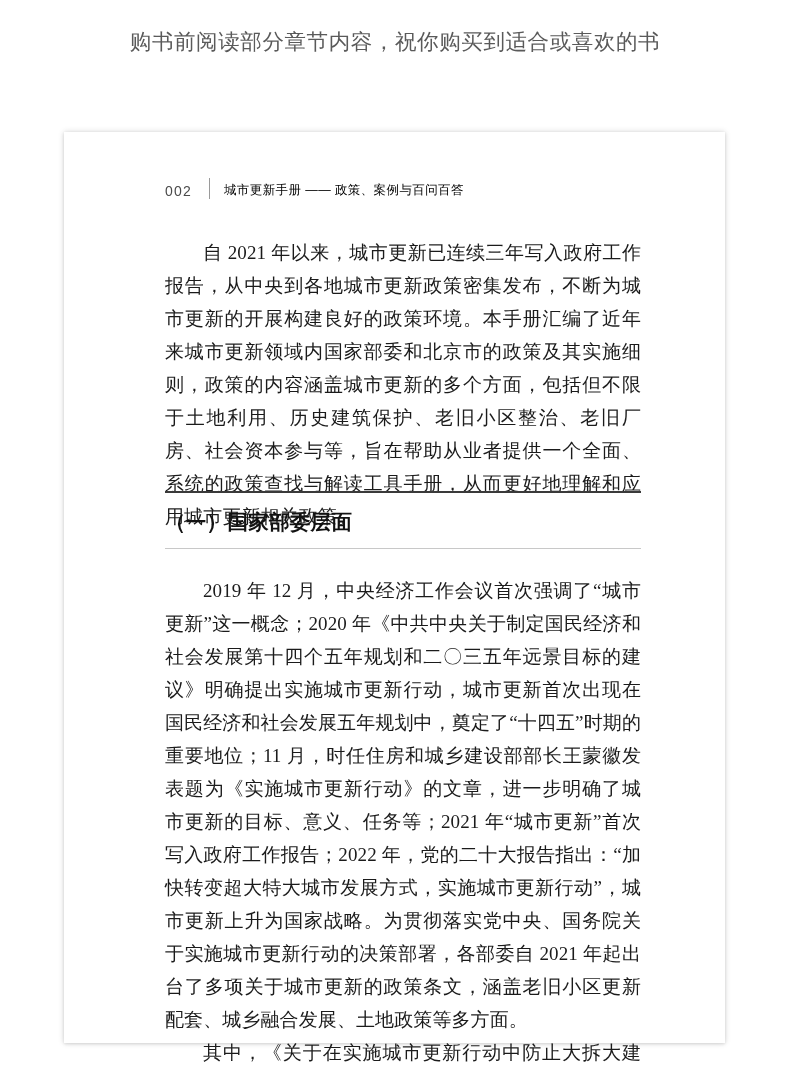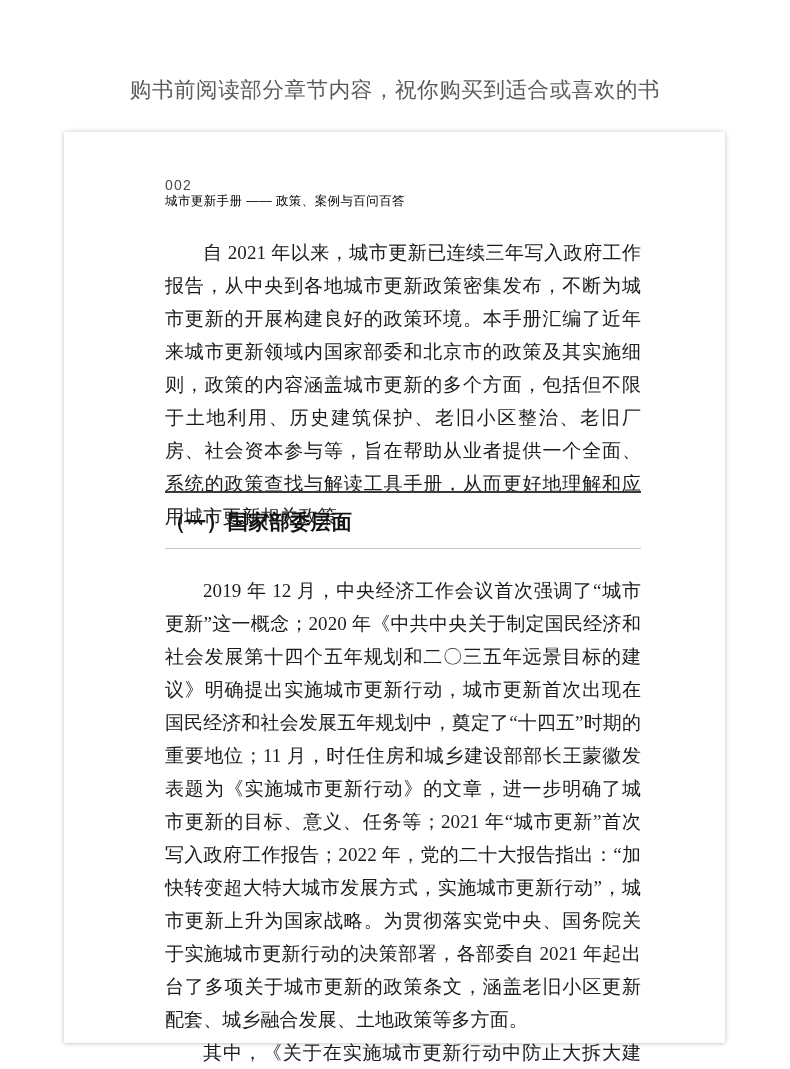--- a/index.html
+++ b/index.html
@@ -19,21 +19,20 @@
   .banner {
     position: absolute;
     left: 0;
     top: 0;
     width: 790px;
     height: 132px;
     background: #ffffff;
     display: flex;
     align-items: flex-start;
     justify-content: center;
-    margin-top: 48px;
   }
   .banner-text {
     margin-top: 27px;
     font-family: "Liberation Sans", "DejaVu Sans", sans-serif;
     font-size: 21.5px;
     letter-spacing: 0.6px;
     color: #5a5a5a;
     white-space: nowrap;
   }
 
@@ -47,23 +46,22 @@
     background: #ffffff;
     box-shadow: 0 0 6px rgba(0,0,0,0.16), 0 1px 3px rgba(0,0,0,0.10);
   }
 
   
   .running-header {
     position: absolute;
     left: 101px;
     top: 45px;
     display: flex;
-    align-items: flex-start;
+    align-items: flex-end;
     height: 22px;
-    flex-direction: column;
   }
   .folio {
     font-family: "Liberation Sans", "DejaVu Sans", sans-serif;
     font-size: 14px;
     letter-spacing: 1.2px;
     color: #4a4a4a;
   }
   .header-rule {
     width: 1px;
     height: 21px;

